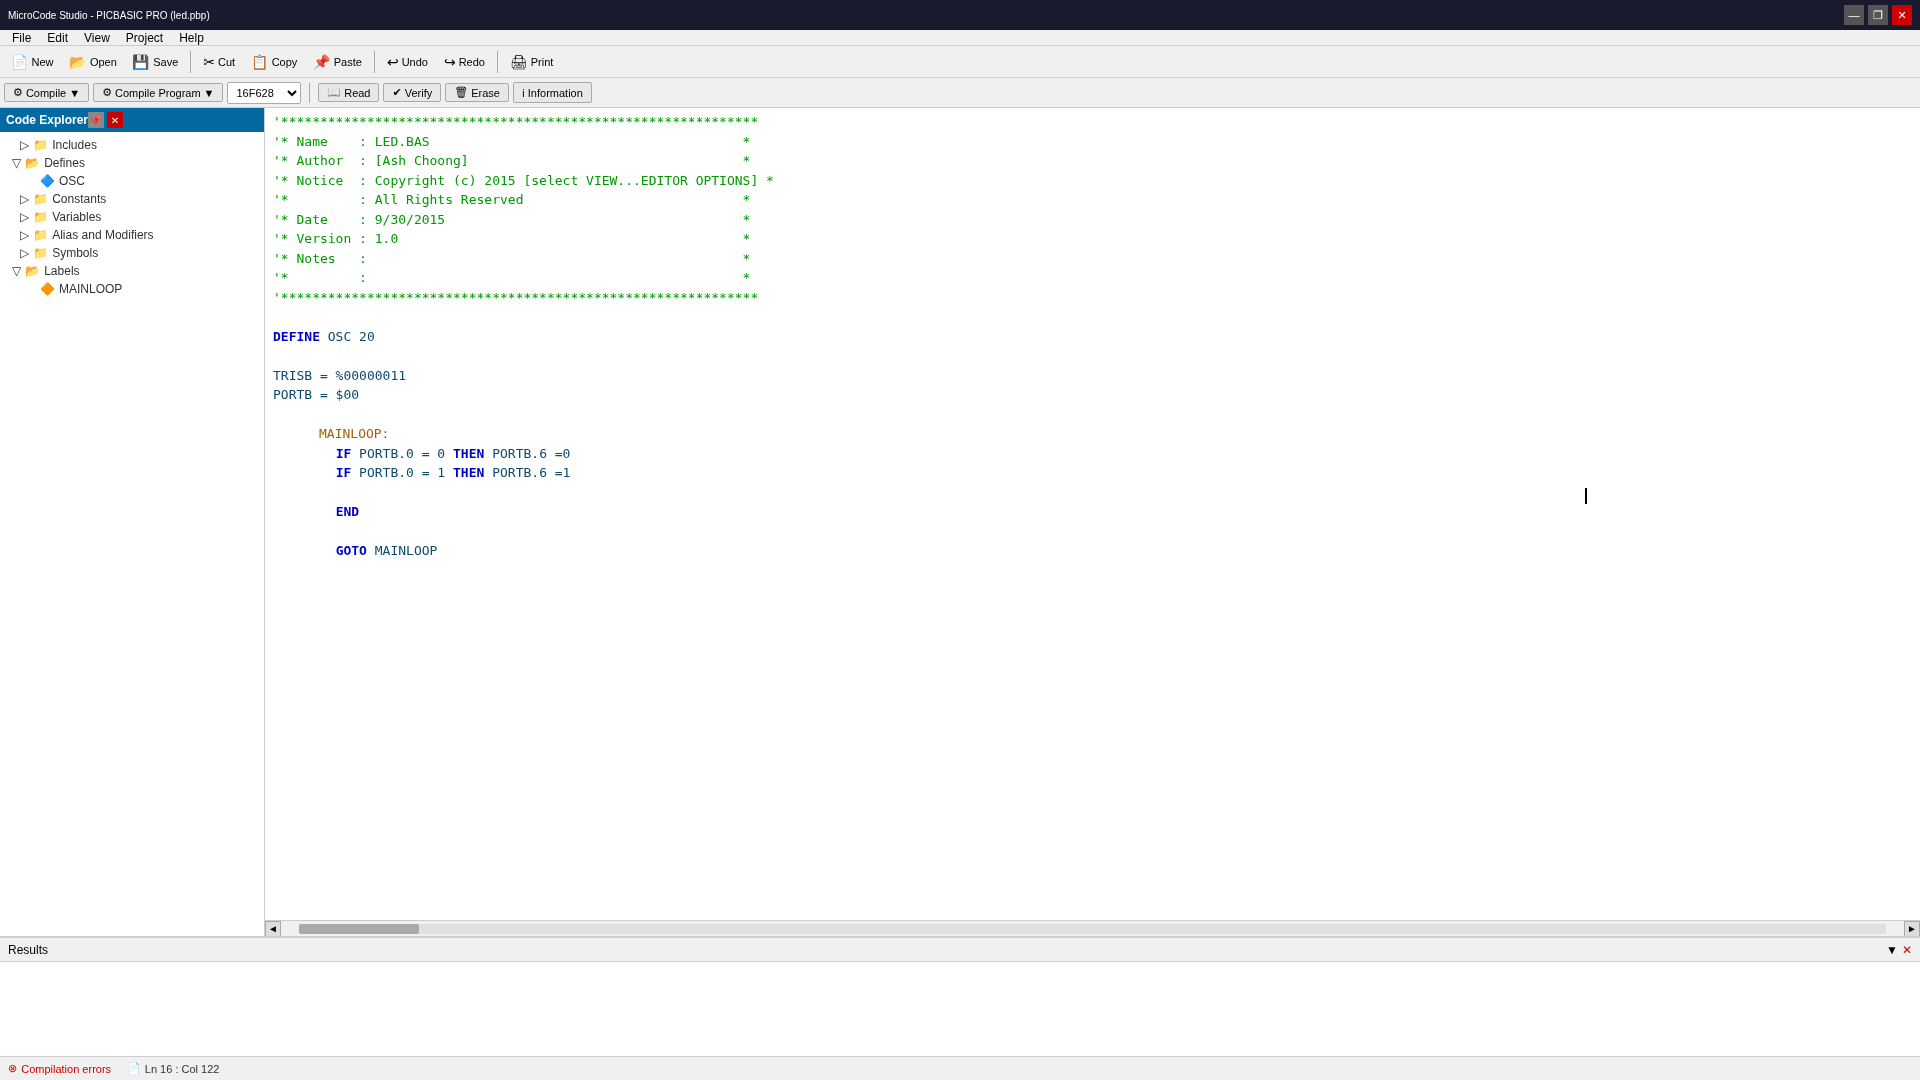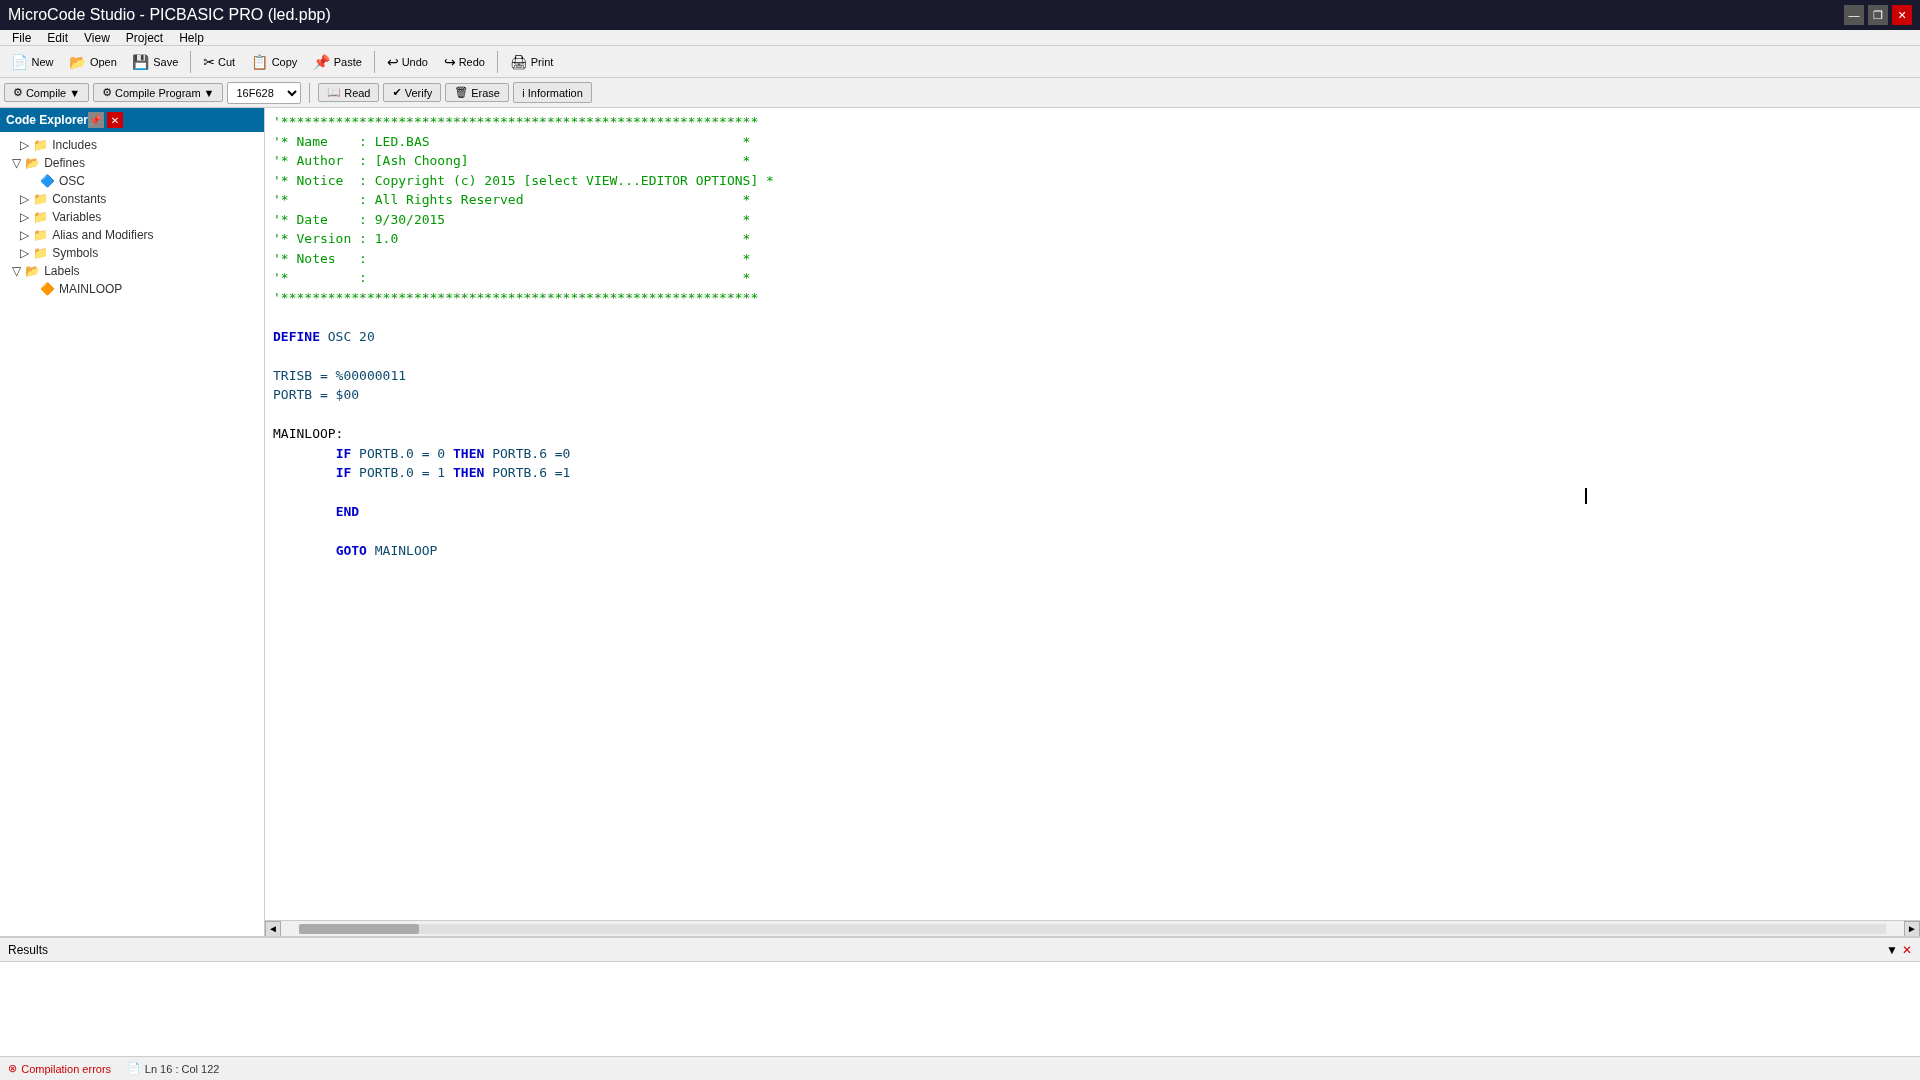--- a/index.html
+++ b/index.html
@@ -9,21 +9,21 @@
     #title-bar {
       background: #1a1a2e;
       color: white;
       height: 30px;
       display: flex;
       align-items: center;
       justify-content: space-between;
       padding: 0 8px;
       flex-shrink: 0;
     }
-    #title-bar .title { font-size: 16px; }
+    #title-bar .title { font-size: 10px; }
     #title-bar .win-controls { display: flex; gap: 4px; }
     #title-bar .win-btn {
       width: 20px; height: 20px;
       background: #555; border: none; color: white; cursor: pointer;
       display: flex; align-items: center; justify-content: center; font-size: 11px;
     }
     #title-bar .win-btn.close { background: #c00; }
 
     
     #menu-bar {
@@ -165,21 +165,21 @@
       background: white;
       position: relative;
     }
     #editor-content pre {
       white-space: pre;
       line-height: 1.5;
     }
     .code-comment { color: #009900; }
     .code-keyword { color: #0000cc; font-weight: bold; }
     .code-normal { color: #0c4a6e; }
-    .code-label { color: #000000; }
+    .code-label { color: #a16207; margin-left: 46px; }
 
     
     #h-scroll {
       height: 16px;
       background: #f0f0f0;
       border-top: 1px solid #ccc;
       display: flex;
       align-items: center;
       flex-shrink: 0;
     }

